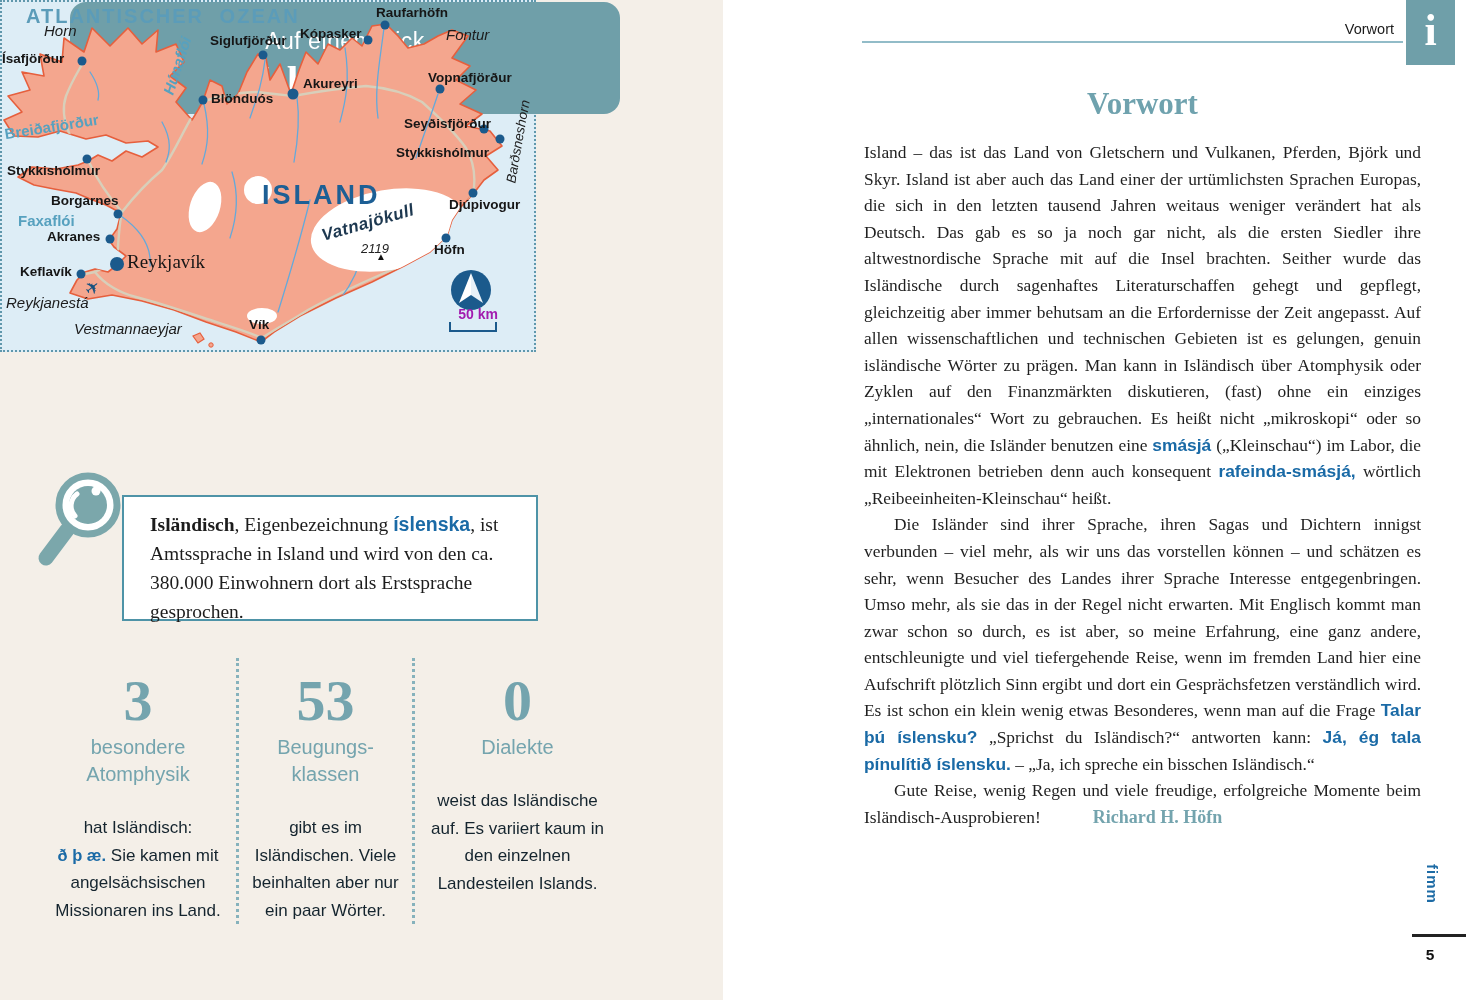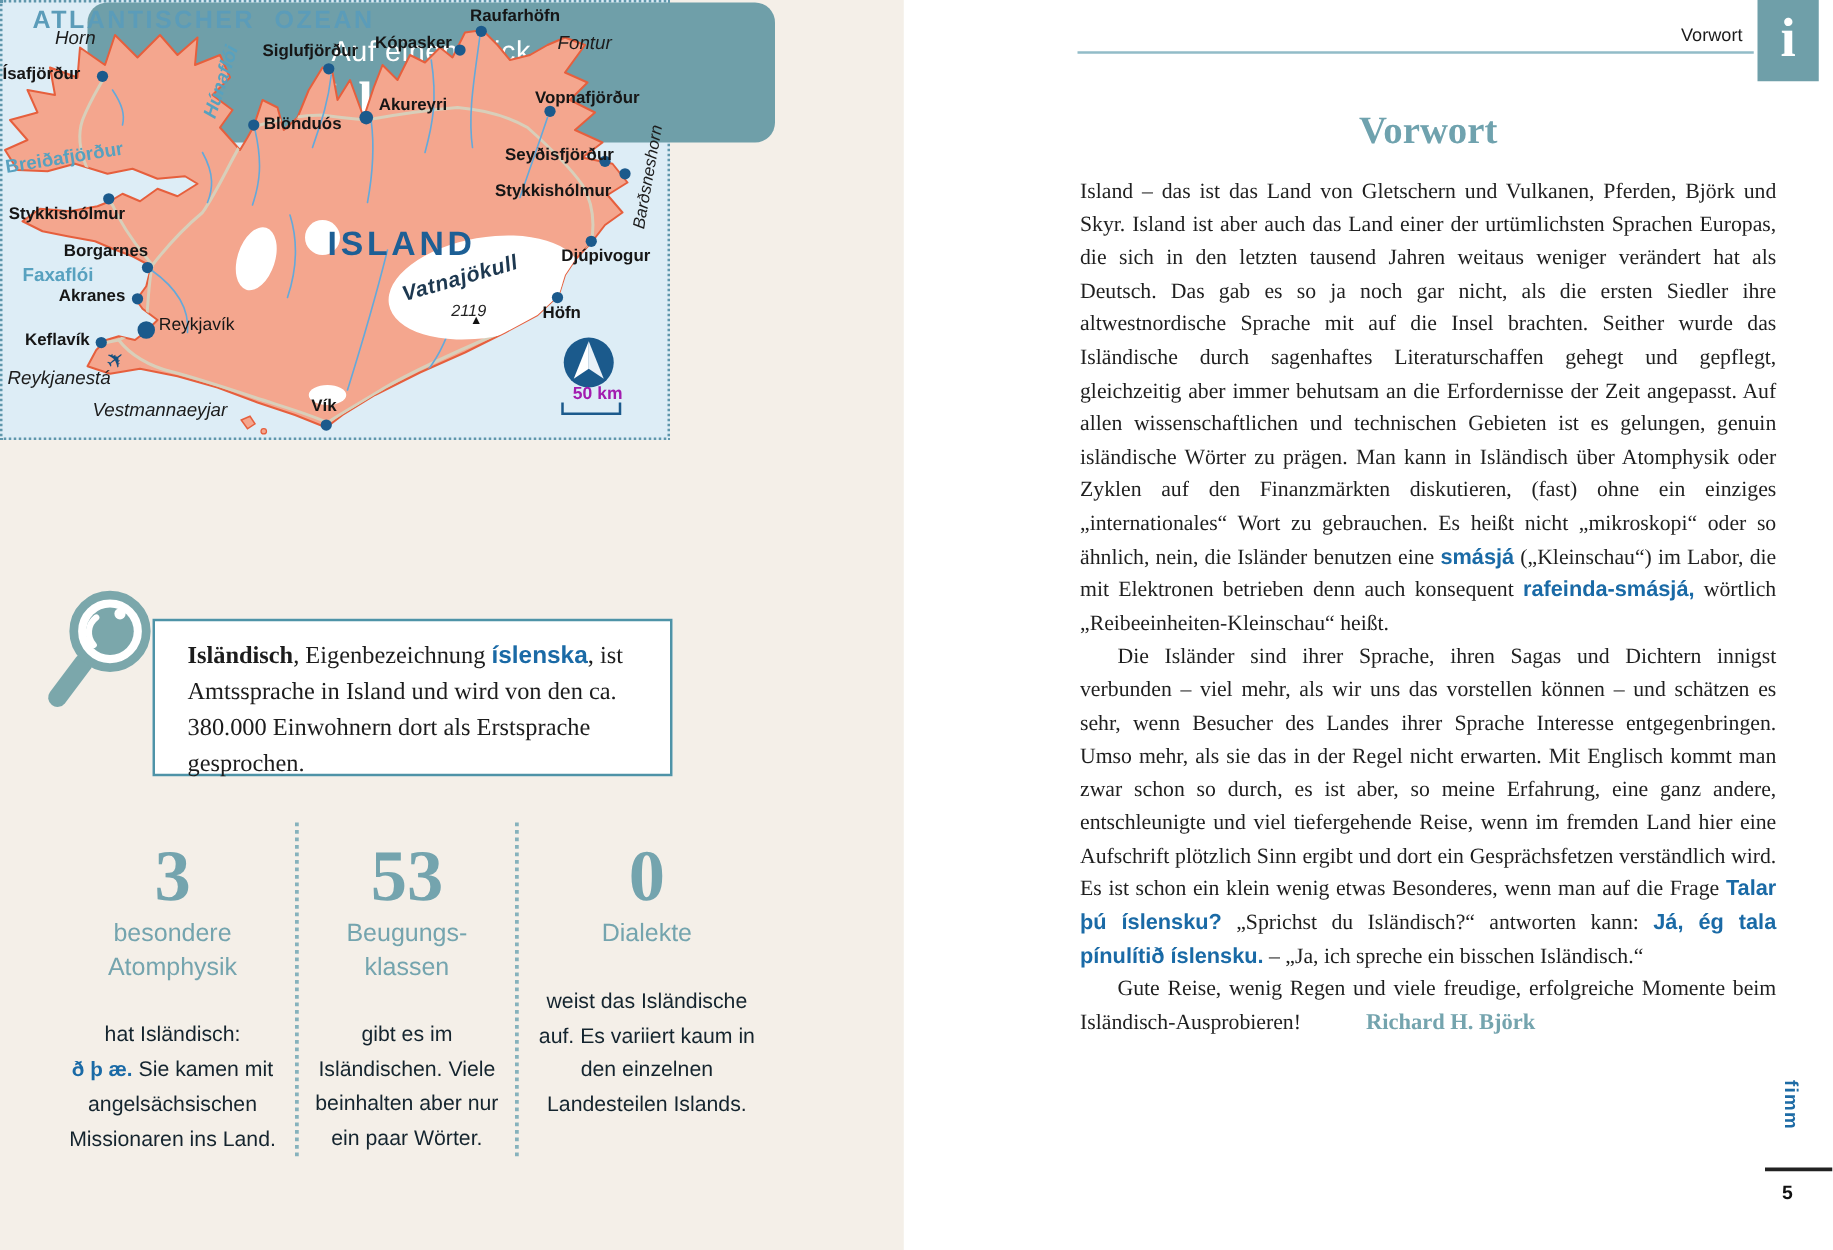--- a/index.html
+++ b/index.html
@@ -15,21 +15,21 @@
   #title-bubble .eyebrow{margin-top:26px;font-size:23px;letter-spacing:.5px;}
   #title-bubble .big{font-family:"Liberation Serif",serif;font-weight:bold;font-size:42px;margin-top:2px;}
   #bubble-tail{left:325px;top:112px;width:0;height:0;border-left:20px solid transparent;
                border-right:20px solid transparent;border-top:26px solid #6f9fa9;}
 
   #map-box{left:70px;top:148px;width:536px;height:352px;background:#ddedf6;
            border:2px dotted #5f97ac;box-sizing:border-box;overflow:hidden;}
   #map-box svg{position:absolute;left:0;top:0;}
   .maplabel{position:absolute;white-space:nowrap;}
   .town{font-size:13.5px;font-weight:600;color:#161616;}
-  .town-big{font-size:14px;font-weight:500;color:#161616;}
+  .town-big{font-size:19px;font-weight:500;color:#161616;font-family:Liberation Serif, serif;}
   .cape{font-style:italic;font-size:15px;color:#1c1c1c;}
   .water{font-weight:bold;font-size:15px;color:#57a1bf;}
   .ocean{font-weight:bold;font-size:20px;letter-spacing:2px;word-spacing:8px;color:#5b9cb9;}
   .country{font-weight:bold;font-size:27px;letter-spacing:3px;color:#1d5f95;}
   .glacier-name{font-style:italic;font-weight:600;font-size:17px;color:#1d3850;letter-spacing:.5px;}
   .elev{font-style:italic;font-size:13px;color:#222;}
   .scale-label{font-weight:bold;font-size:14px;color:#a21caf;text-align:right;}
   .plane{font-size:18px;color:#17517f;transform:rotate(-38deg);}
 
   #info-box{left:122px;top:495px;width:416px;height:126px;background:#fff;border:2.5px solid #4e93a7;
@@ -217,18 +217,18 @@
 <div id="header-rule" class="abs"></div>
 <div id="corner-tab" class="abs">
   <div class="i">i</div>
 </div>
 
 <div id="vorwort-heading" class="abs">Vorwort</div>
 
 <div id="body-text" class="abs">
   <p><span>Island – das ist das Land von Gletschern und Vulkanen, Pferden, Björk und Skyr. Island ist aber auch das Land einer der urtümlichsten Sprachen Europas, die sich in den letzten tausend Jahren weitaus weniger verändert hat als Deutsch. Das gab es so ja noch gar nicht, als die ersten Siedler ihre altwestnordische Sprache mit auf die Insel brachten. Seither wurde das Isländische durch sagenhaftes Literaturschaffen gehegt und gepflegt, gleichzeitig aber immer behutsam an die Erfordernisse der Zeit angepasst. Auf allen wissenschaftlichen und technischen Gebieten ist es gelungen, genuin isländische Wörter zu prägen. Man kann in Isländisch über Atomphysik oder Zyklen auf den Finanzmärkten diskutieren, (fast) ohne ein einziges „internationales“ Wort zu gebrauchen. Es heißt nicht „mikroskopi“ oder so ähnlich, nein, die Isländer benutzen eine </span><span class="blueterm">smásjá</span><span> („Kleinschau“) im Labor, die mit Elektronen betrieben denn auch konsequent </span><span class="blueterm">rafeinda-smásjá,</span><span> wörtlich „Reibeeinheiten-Kleinschau“ heißt.</span></p>
   <p class="indent"><span>Die Isländer sind ihrer Sprache, ihren Sagas und Dichtern innigst verbunden – viel mehr, als wir uns das vorstellen können – und schätzen es sehr, wenn Besucher des Landes ihrer Sprache Interesse entgegenbringen. Umso mehr, als sie das in der Regel nicht erwarten. Mit Englisch kommt man zwar schon so durch, es ist aber, so meine Erfahrung, eine ganz andere, entschleunigte und viel tiefergehende Reise, wenn im fremden Land hier eine Aufschrift plötzlich Sinn ergibt und dort ein Gesprächsfetzen verständlich wird. Es ist schon ein klein wenig etwas Besonderes, wenn man auf die Frage </span><span class="blueterm">Talar þú íslensku?</span><span> „Sprichst du Isländisch?“ antworten kann: </span><span class="blueterm">Já, ég tala pínulítið íslensku.</span><span> – „Ja, ich spreche ein bisschen Isländisch.“</span></p>
-  <p class="indent"><span>Gute Reise, wenig Regen und viele freudige, erfolgreiche Momente beim Isländisch-Ausprobieren!</span><span class="signature">Richard H. Björk</span></p>
+  <p class="indent"><span>Gute Reise, wenig Regen und viele freudige, erfolgreiche Momente beim Isländisch-Ausprobieren!</span><span class="signature">Richard H. Höfn</span></p>
 </div>
 
 <div id="page-word" class="abs">fimm</div>
 <div id="footer-rule" class="abs"></div>
 <div id="page-number" class="abs">5</div>
 
 </body></html>

